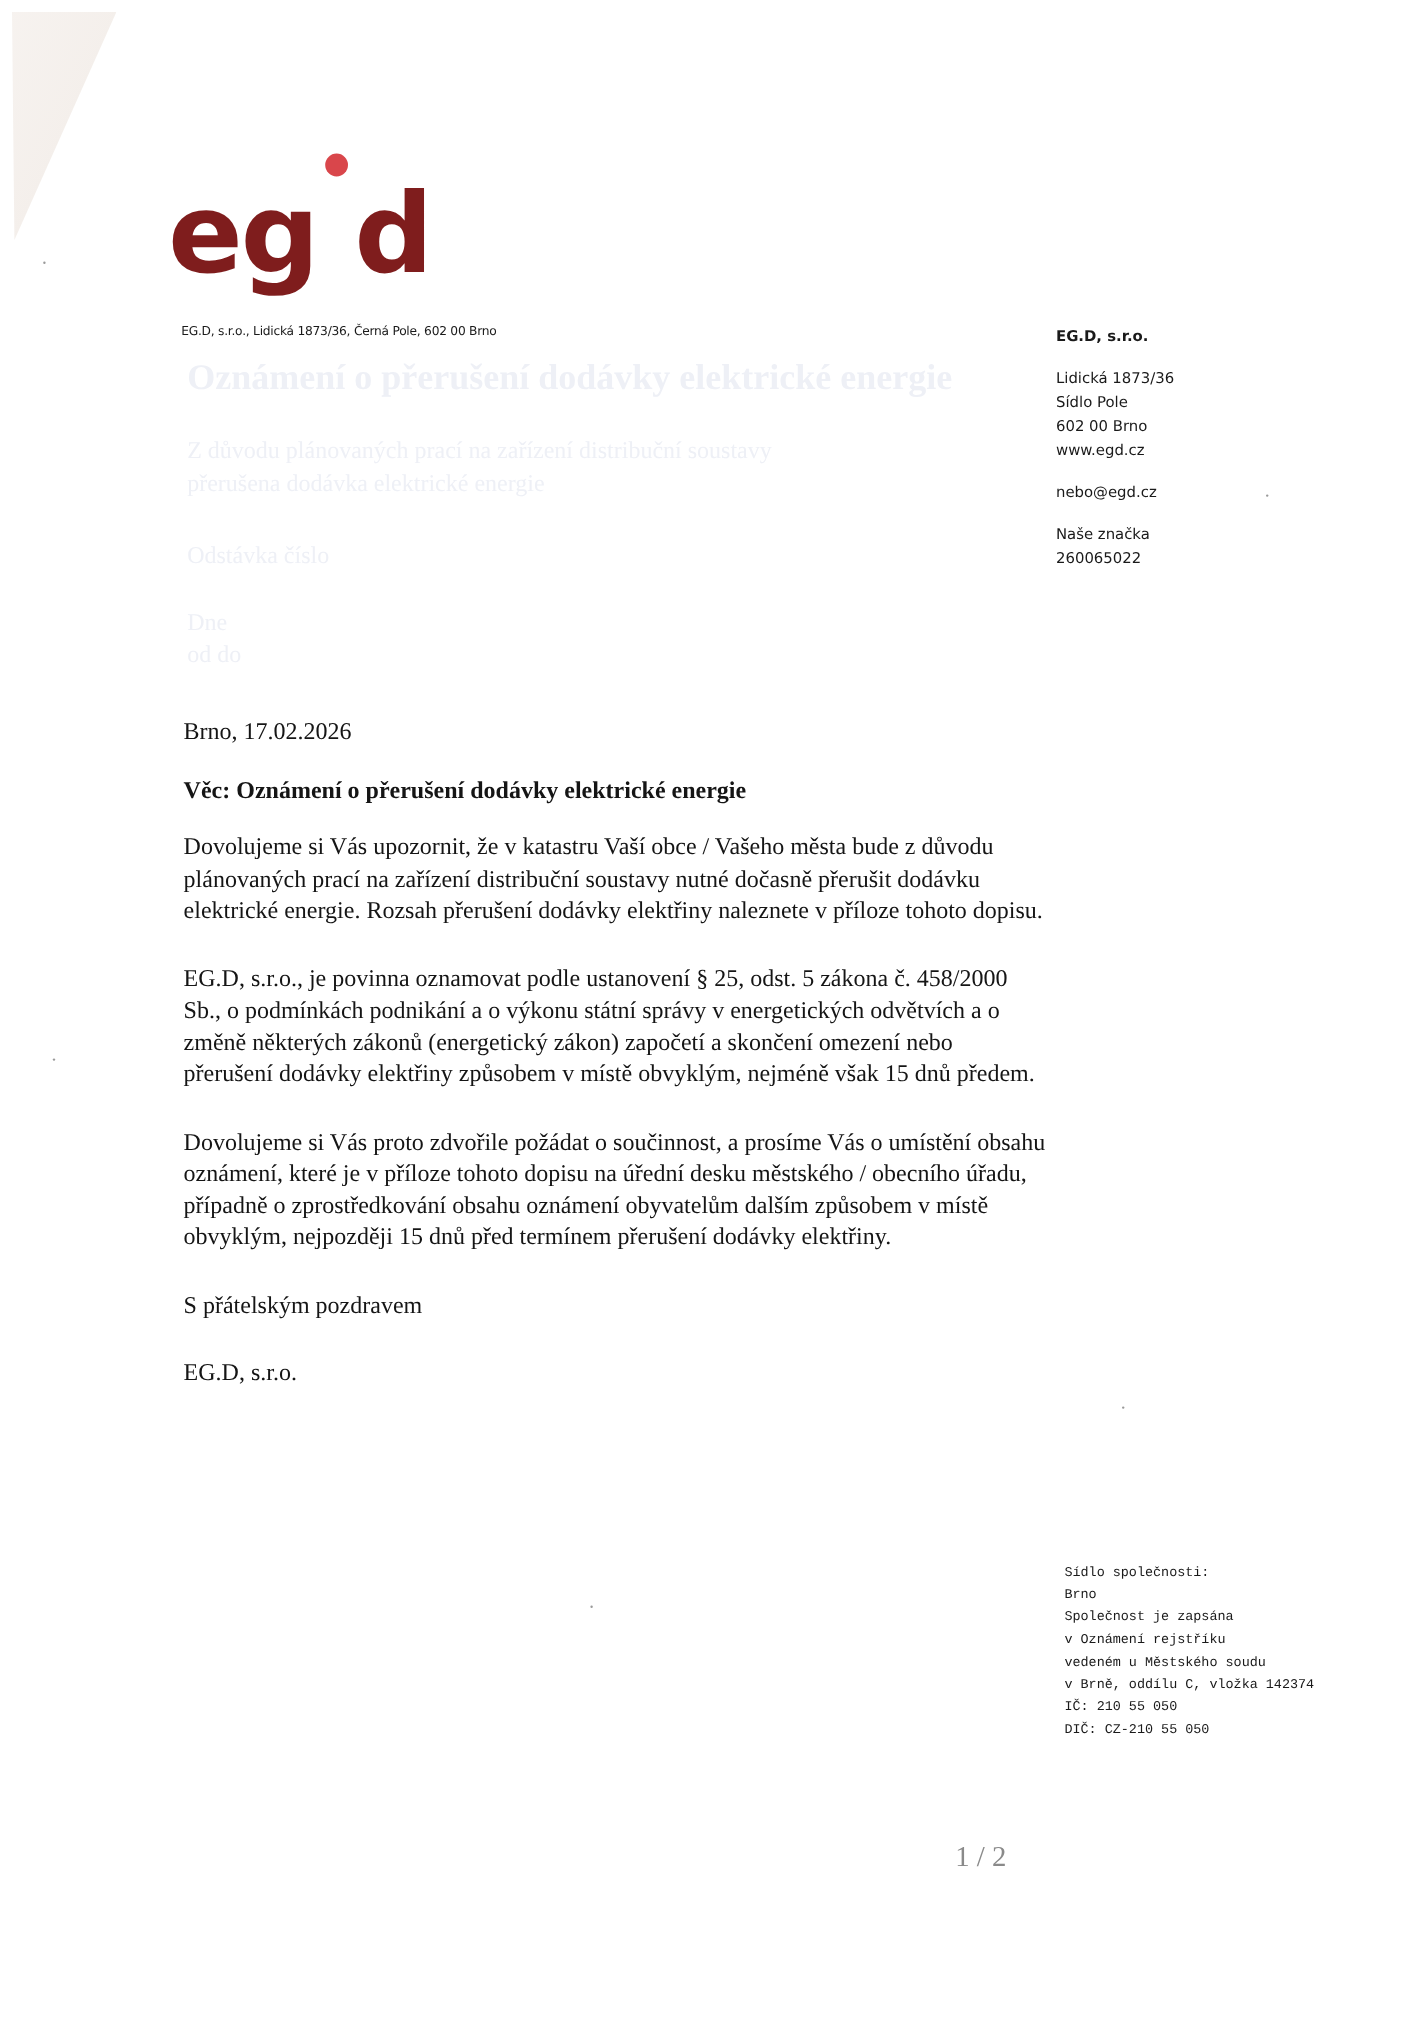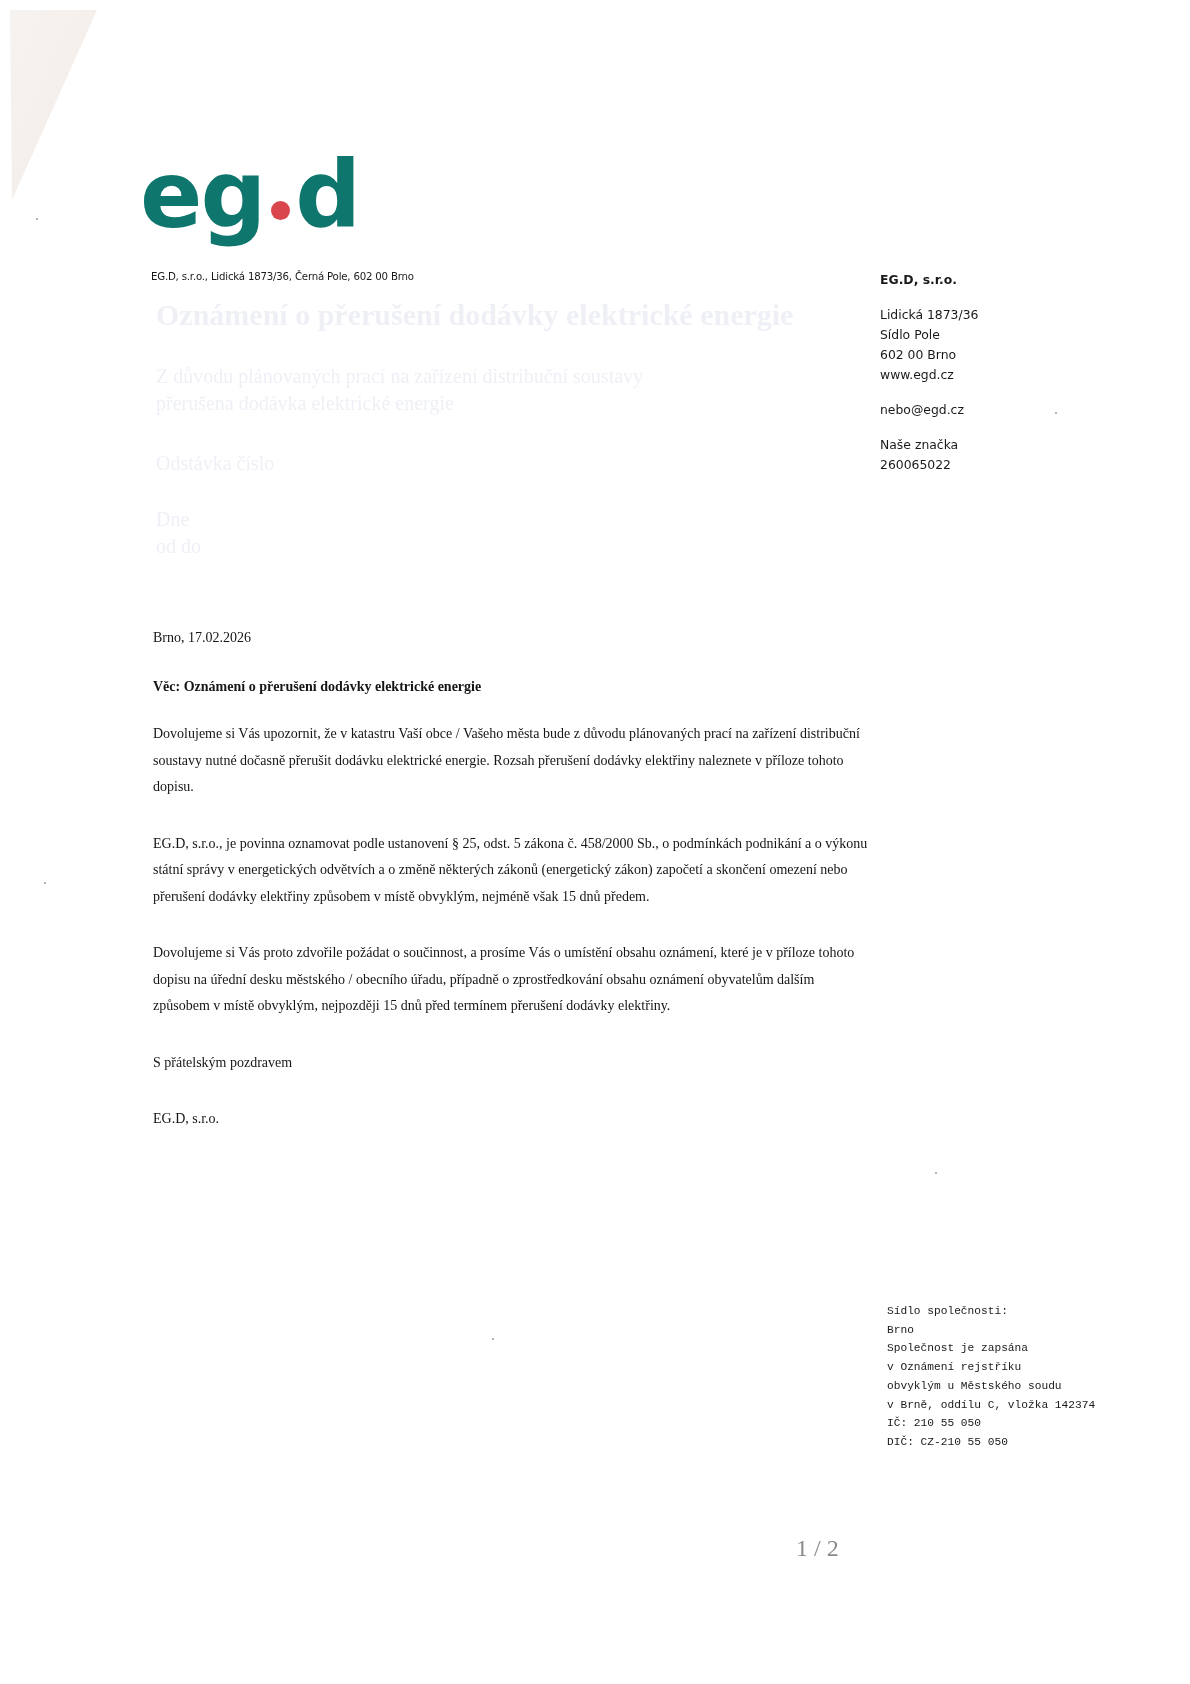--- a/index.html
+++ b/index.html
@@ -26,24 +26,24 @@
     }
     
     .logo {
       position: absolute;
       left: 140px;
       top: 150px;
       font-family: "DejaVu Sans", sans-serif;
       font-weight: bold;
       font-size: 92px;
       line-height: 1;
-      color: #0f766e;
+      color: #7f1d1d;
       letter-spacing: -2px;
       display: flex;
-      align-items: flex-end;
+      align-items: flex-start;
     }
     .logo .dot {
       display: inline-block;
       width: 19px;
       height: 19px;
       border-radius: 50%;
       background: #d9464b;
       margin: 0 5px 0 7px;
       position: relative;
       top: -22px;
@@ -86,24 +86,23 @@
       font-weight: bold;
     }
     .ghost.line { font-size: 20px; }
     
     .body {
       position: absolute;
       left: 153px;
       top: 597px;
       width: 720px;
       font-family: "Liberation Serif", serif;
-      font-size: 14px;
+      font-size: 20px;
       line-height: 26.5px;
       color: #151515;
-      margin-top: 28px;
     }
     .body .date { margin: 0 0 22px 0; }
     .body .subject { font-weight: bold; margin: 0 0 21px 0; }
     .body p { margin: 0 0 30px 0; }
     .body .greeting { margin: 0 0 30px 0; }
     .body .signature { margin: 0; }
     
     .legal {
       position: absolute;
       left: 887px;
@@ -172,21 +171,21 @@
     <p>Dovolujeme si Vás proto zdvořile požádat o součinnost, a prosíme Vás o umístění obsahu oznámení, které je v příloze tohoto dopisu na úřední desku městského / obecního úřadu, případně o zprostředkování obsahu oznámení obyvatelům dalším způsobem v místě obvyklým, nejpozději 15 dnů před termínem přerušení dodávky elektřiny.</p>
     <div class="greeting">S přátelským pozdravem</div>
     <div class="signature">EG.D, s.r.o.</div>
   </div>
 
   <div class="legal">
     <div>Sídlo společnosti:</div>
     <div>Brno</div>
     <div>Společnost je zapsána</div>
     <div>v Oznámení rejstříku</div>
-    <div>obvyklým u Městského soudu</div>
+    <div>vedeném u Městského soudu</div>
     <div>v Brně, oddílu C, vložka 142374</div>
     <div>IČ: 210 55 050</div>
     <div>DIČ: CZ-210 55 050</div>
   </div>
 
   <div class="page-number">1 / 2</div>
 
   <div class="speck" style="left:44px;top:882px;"></div>
   <div class="speck" style="left:1055px;top:412px;"></div>
   <div class="speck" style="left:935px;top:1172px;"></div>

